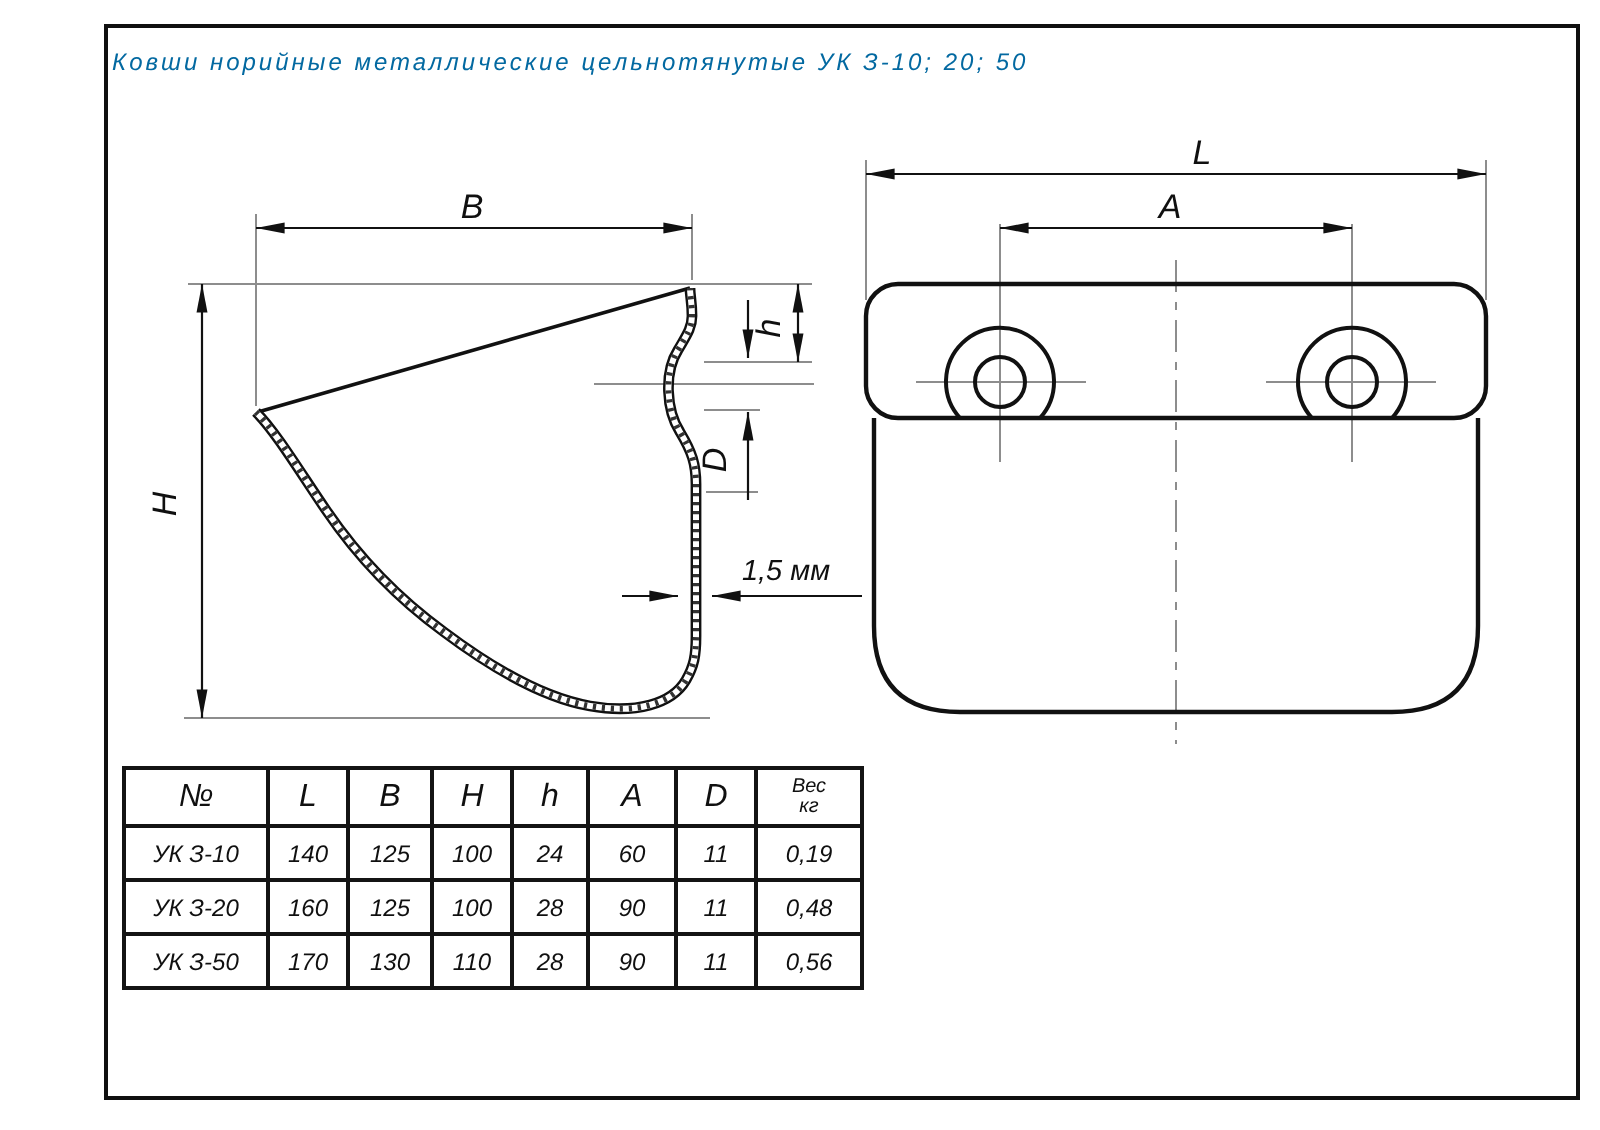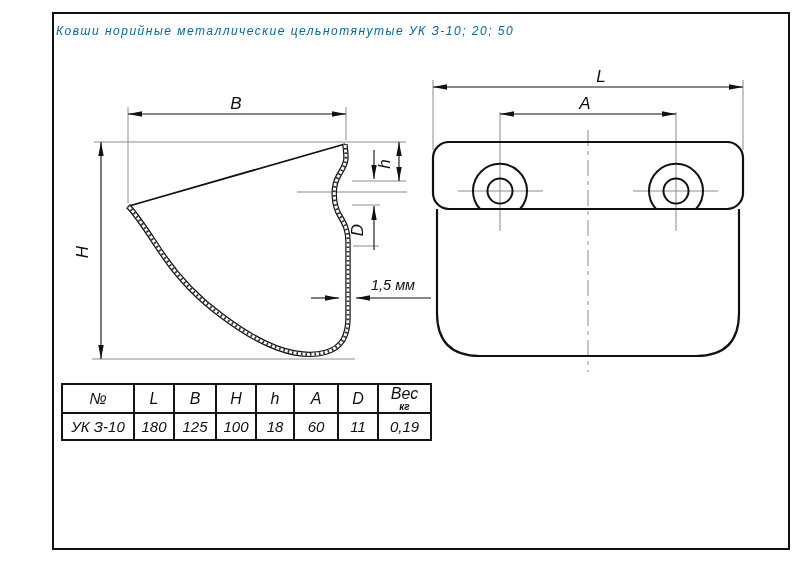--- a/index.html
+++ b/index.html
@@ -14,24 +14,24 @@
   svg text{font-family:"Liberation Sans",sans-serif;font-style:italic;fill:#101010;}
   .dimlbl{font-size:17px;}
   .notelbl{font-size:14.5px;}
 
   table#spec{position:absolute;left:61px;top:383px;border-collapse:collapse;
              table-layout:fixed;background:#fff;}
   table#spec th,table#spec td{border:2px solid #141414;padding:0;margin:0;
              text-align:center;vertical-align:middle;font-style:italic;
              font-weight:normal;color:#101010;white-space:nowrap;overflow:hidden;}
   table#spec th{height:27px;font-size:16px;}
-  table#spec td{height:25px;font-size:15px;}
+  table#spec td{height:25px;font-size:12px;}
   th.wt{line-height:1;}
-  th.wt .l1{display:block;font-size:16px;}
-  th.wt .l2{display:block;font-size:10px;font-weight:bold;}
+  th.wt .l1{display:block;font-size:10px;}
+  th.wt .l2{display:block;font-size:10px;}
 </style>
 </head>
 <body>
 
 <div id="stage">
   <div id="frame"></div>
   <div id="title">Ковши норийные металлические цельнотянутые УК З-10; 20; 50</div>
 
   <svg width="800" height="565" viewBox="0 0 800 565">
     <defs>
@@ -163,23 +163,43 @@
         <th>D</th>
         <th class="wt">
           <span class="l1">Вес</span>
           <span class="l2">кг</span>
         </th>
       </tr>
     </thead>
     <tbody id="spec-body">
         <tr>
           <td>УК З-10</td>
-          <td>180</td>
+          <td>140</td>
           <td>125</td>
           <td>100</td>
-          <td>18</td>
+          <td>24</td>
           <td>60</td>
           <td>11</td>
           <td>0,19</td>
         </tr>
+        <tr>
+          <td>УК З-20</td>
+          <td>160</td>
+          <td>125</td>
+          <td>100</td>
+          <td>28</td>
+          <td>90</td>
+          <td>11</td>
+          <td>0,48</td>
+        </tr>
+        <tr>
+          <td>УК З-50</td>
+          <td>170</td>
+          <td>130</td>
+          <td>110</td>
+          <td>28</td>
+          <td>90</td>
+          <td>11</td>
+          <td>0,56</td>
+        </tr>
       </tbody>
   </table>
 </div>
 
 </body></html>

